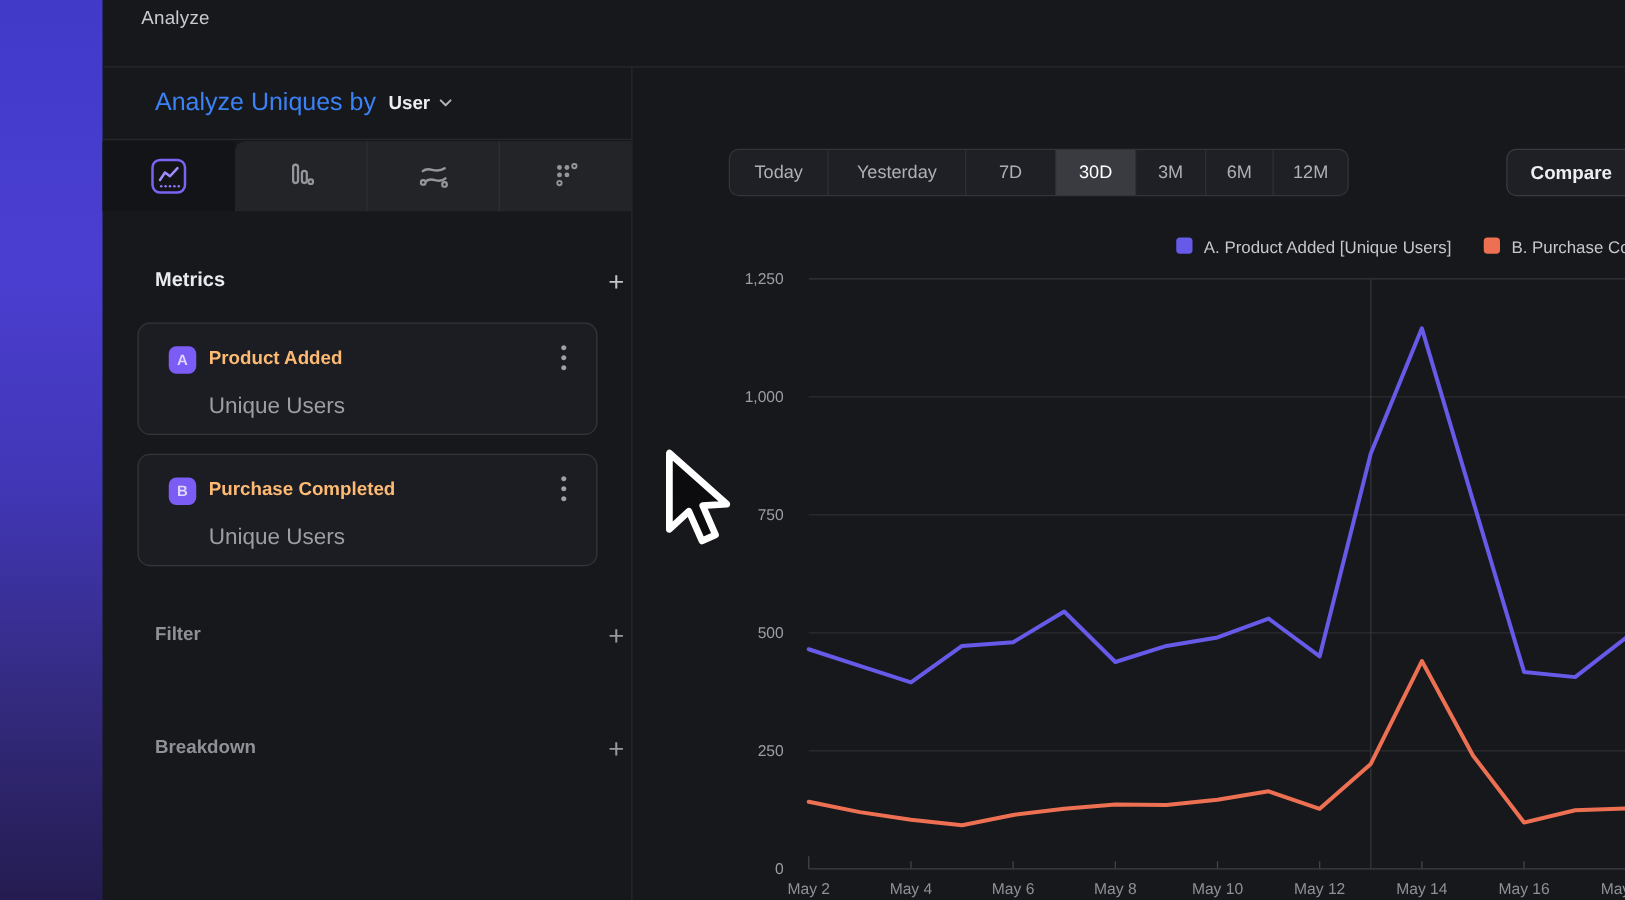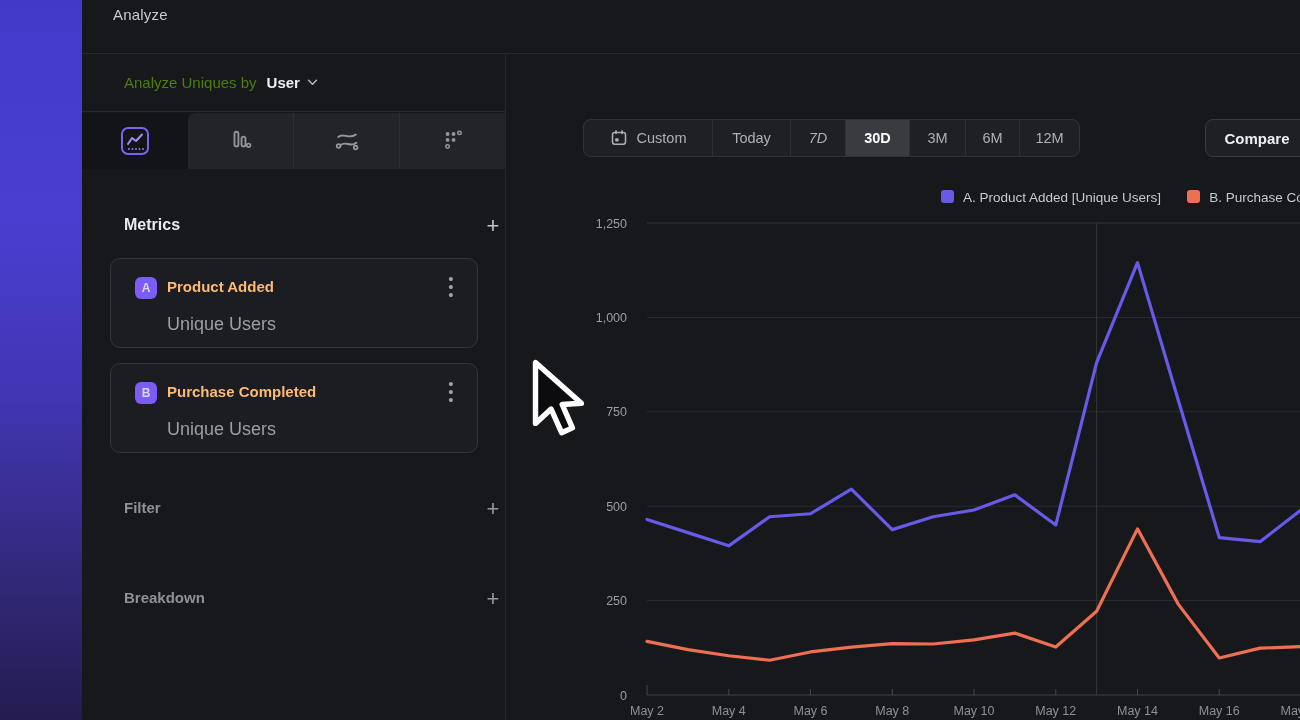--- a/index.html
+++ b/index.html
@@ -11,21 +11,21 @@
   
   .gradient-strip{position:absolute;left:0;top:0;width:82px;height:720px;
     background:linear-gradient(180deg,#413ac9 0%,#4a3ed1 30%,#4136b4 55%,#332a7e 78%,#241c50 100%);}
   
   .topbar{position:absolute;left:82px;top:0;width:1218px;height:53px;border-bottom:1px solid #27282d;}
   .topbar-title{position:absolute;left:31px;top:6px;font-size:15px;color:#c9cbd1;letter-spacing:.2px;}
   
   .sidebar{position:absolute;left:82px;top:54px;width:423px;height:666px;border-right:1px solid #27282d;}
   .analyze-row{position:absolute;left:0;top:0;width:100%;height:58px;border-bottom:1px solid #27282d;
     display:flex;align-items:center;padding-left:42px;box-sizing:border-box;}
-  .analyze-label{font-size:15px;color:#4d7c0f;margin-right:10px;}
+  .analyze-label{font-size:20px;color:#3b82f6;margin-right:10px;}
   .analyze-value{font-size:15px;color:#eceef1;font-weight:700;margin-right:7px;}
   .chevron{width:11px;height:7px;display:inline-block;}
   .tabs-row{position:absolute;left:0;top:59px;width:423px;height:56px;}
   .tab-selected{position:absolute;left:0;top:0;width:106px;height:56px;background:#131417;
     display:flex;align-items:center;justify-content:center;}
   .tabs-strip{position:absolute;left:106px;top:0;width:317px;height:56px;background:#232428;
     border-radius:8px 0 0 0;display:flex;}
   .tab{flex:1;display:flex;align-items:center;justify-content:center;border-left:1px solid #2e2f34;}
   .tab:first-child{border-left:none;}
   .section-header{position:absolute;left:42px;width:340px;height:24px;}
@@ -42,21 +42,21 @@
   .metric-measure{position:absolute;left:56px;top:55px;font-size:18px;color:#9b9ea5;}
   .kebab{position:absolute;right:16px;top:16px;width:20px;height:26px;color:#9ca0a8;
     font-size:15px;line-height:8px;text-align:center;letter-spacing:0;}
   .kebab span{display:block;height:8px;}
   
   .range-control{position:absolute;left:583px;top:119px;height:38px;display:flex;
     background:#1f2025;border:1px solid #33343a;border-radius:8px;overflow:hidden;box-sizing:border-box;}
   .range-btn{height:100%;display:flex;align-items:center;justify-content:center;
     color:#aeb0b6;font-size:14.5px;border-left:1px solid #2e2f34;box-sizing:border-box;}
   .range-btn:first-child{border-left:none;}
-  .range-btn.selected{background:#3a3b41;color:#ffffff;font-weight:700;}
+  .range-btn.selected{background:#3a3b41;color:#ffffff;font-weight:400;}
   .cal-icon{margin-right:9px;display:inline-flex;}
   .compare-btn{position:absolute;left:1205px;top:119px;width:118px;height:38px;
     border:1px solid #3a3b41;border-radius:8px;background:#1f2025;color:#eceef1;
     font-weight:700;font-size:15px;display:flex;align-items:center;justify-content:center;box-sizing:border-box;
     padding-right:14px;}
   
   .legend{position:absolute;left:941px;top:190px;display:flex;gap:26px;white-space:nowrap;}
   .legend-item{display:flex;align-items:flex-start;gap:9px;font-size:13.5px;color:#c6c8ce;}
   .legend-swatch{width:13px;height:13px;border-radius:3px;flex:0 0 auto;}
   
@@ -160,35 +160,27 @@
     <div class="plus-btn dim">+</div>
   </div>
 
   <div class="section-header" style="top:535px;">
     <span class="section-title dim">Breakdown</span>
     <div class="plus-btn dim">+</div>
   </div>
 </div>
 
 <div class="range-control" id="range-control">
-    <div class="range-btn" style="width: 128px;">
-      <span class="cal-icon">
-        <svg width="18" height="18" viewBox="0 0 18 18">
-          <rect x="2.5" y="3.6" width="13" height="11.6" rx="2.2" fill="none" stroke="#aeb0b6" stroke-width="1.5"></rect>
-          <line x1="6" y1="1.8" x2="6" y2="4.6" stroke="#aeb0b6" stroke-width="1.5" stroke-linecap="round"></line>
-          <line x1="12" y1="1.8" x2="12" y2="4.6" stroke="#aeb0b6" stroke-width="1.5" stroke-linecap="round"></line>
-          <rect x="5.2" y="9.2" width="3.4" height="3.4" rx="0.8" fill="#aeb0b6"></rect>
-        </svg>
-      </span>
-      <span>Custom</span>
-    </div>
     <div class="range-btn" style="width: 78px;">
       <span>Today</span>
     </div>
-    <div class="range-btn" style="width: 55px; font-style: italic;">
+    <div class="range-btn" style="width: 110px;">
+      <span>Yesterday</span>
+    </div>
+    <div class="range-btn" style="width: 72px;">
       <span>7D</span>
     </div>
     <div class="range-btn selected" style="width: 64px;">
       <span>30D</span>
     </div>
     <div class="range-btn" style="width: 56px;">
       <span>3M</span>
     </div>
     <div class="range-btn" style="width: 54px;">
       <span>6M</span>

